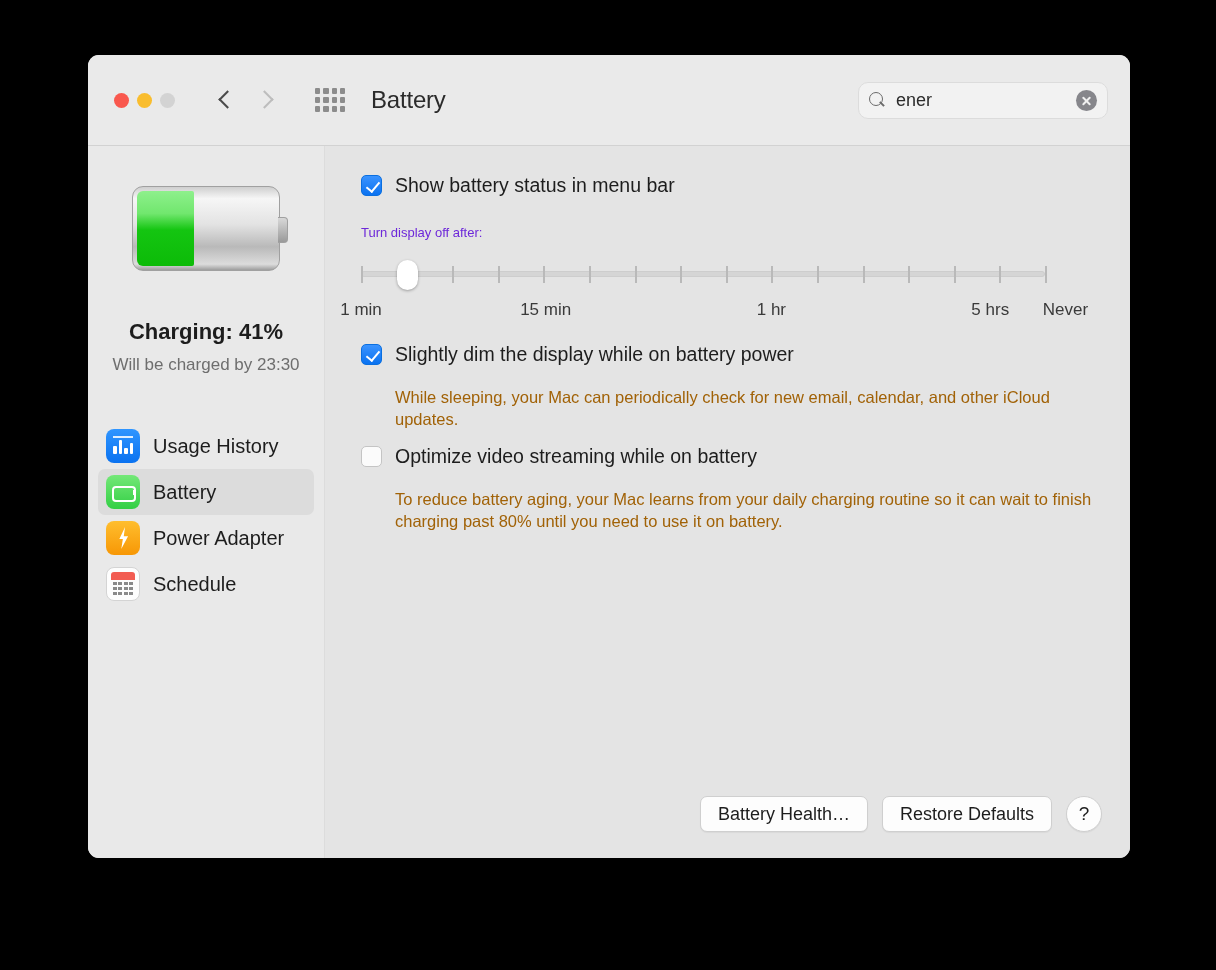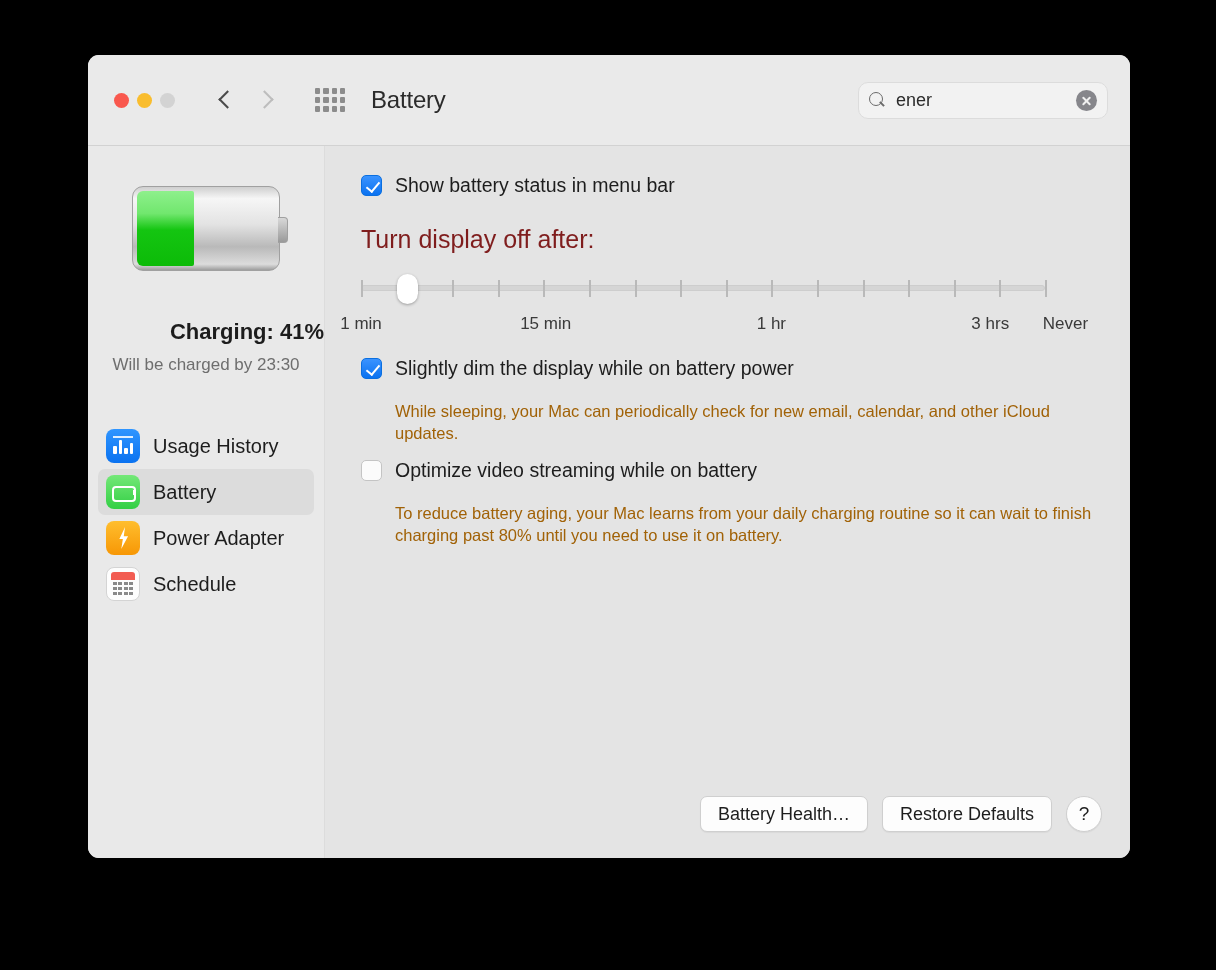--- a/index.html
+++ b/index.html
@@ -130,21 +130,21 @@
     background: linear-gradient(to bottom,#d8d8d8,#9a9a9a);
     border: 1px solid #a0a0a0; border-left: none;
   }
   .batt-fill {
     position: absolute; left: 4px; top: 4px; bottom: 4px;
     border-radius: 6px 2px 2px 6px;
     background: linear-gradient(to bottom,#8ef08c 0%,#71e76e 30%,#14c511 52%,#0cbb08 100%);
   }
 
   .batt-status {
-    text-align: right; margin-top: 48px;
+    text-align: center; margin-top: 48px;
     font-size: 22px; font-weight: bold; color: #1d1d1d;
   }
   .batt-sub {
     text-align: center; margin-top: 10px;
     font-size: 17px; color: #6e6e6e;
   }
 
   .nav-list { margin-top: 48px; padding: 0 10px; }
   .nav-item {
     display: flex; align-items: center;
@@ -196,21 +196,21 @@
     content:""; position:absolute; left:6.5px; top:3px; width:6px; height:11px;
     border-right:2.6px solid #fff; border-bottom:2.6px solid #fff; transform: rotate(40deg);
   }
   .cb.off { background:#fbfbfb; border: 1px solid #c4c4c4; }
   .cb-label { font-size: 19.5px; color: #1d1d1d; line-height: 24px; }
   .desc {
     font-size: 16.5px; color: #a16207; line-height: 22px;
     margin: 6px 0 0 34px; max-width: 718px;
   }
 
-  .section-label { font-size: 25px; color: #7f1d1d; margin-top: 28px; }
+  .section-label { font-size: 13px; color: #6d28d9; margin-top: 28px; }
 
   
   .slider { margin-top: 22px; position: relative; height: 26px; width: 684px; }
   .track {
     position: absolute; left: 0; right: 0; top: 9px; height: 6px;
     background: #d5d5d5; border-radius: 3px; border: 1px solid #cdcdcd;
   }
   .ticks { position: absolute; left: 0; right: 0; top: 4px; height: 17px; }
   .ticks i {
     position: absolute; top: 0; width: 2px; height: 17px; background: #b9b9b9;
@@ -375,21 +375,21 @@
             <i style="left: 86.6667%;"></i>
             <i style="left: 93.3333%;"></i>
             <i style="left: 100%;"></i>
           </div>
         <div class="thumb" id="slider-thumb" style="left: calc(6.66667% - 10px);"></div>
       </div>
       <div class="slider-labels" id="slider-labels">
           <span style="left: 0%;">1 min</span>
           <span style="left: 27%;">15 min</span>
           <span style="left: 60%;">1 hr</span>
-          <span style="left: 92%;">3 hrs</span>
+          <span style="left: 92%;">5 hrs</span>
           <span style="left: 103%;">Never</span>
         </div>
 
       <div class="sp20"></div>
 
       <div class="row">
         <div class="cb on"></div>
         <div class="cb-label">Slightly dim the display while on battery power</div>
       </div>
 

